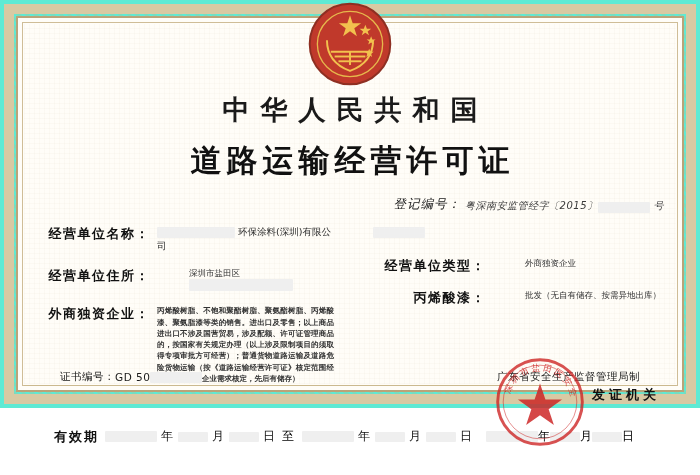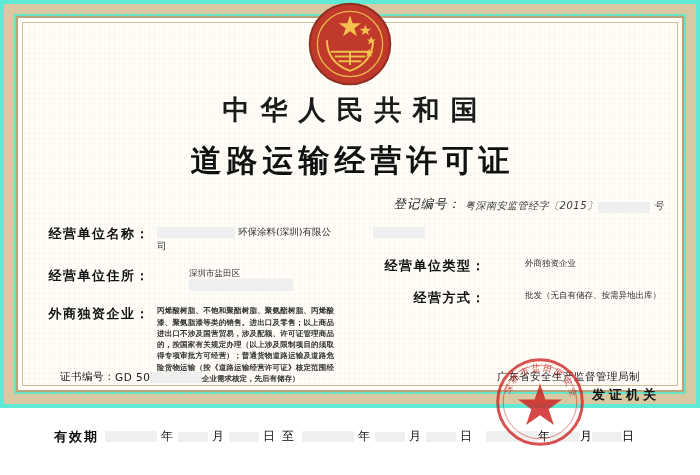--- a/index.html
+++ b/index.html
@@ -336,21 +336,21 @@
             <span class="redact md"></span>
           </div>
         </div>
 
         <div class="field">
           <div class="field-label">经营单位类型：</div>
           <div class="field-value small">外商独资企业</div>
         </div>
 
         <div class="field">
-          <div class="field-label">经营方式：</div>
+          <div class="field-label">丙烯酸漆：</div>
           <div class="field-value small">批发（无自有储存、按需异地出库）</div>
         </div>
 
       </div>
     </div>
 
     <svg class="seal" viewBox="0 0 100 100">
       <circle cx="50" cy="50" r="46" fill="none" stroke="#cc2222" stroke-width="3.2" opacity="0.85"></circle>
       <circle cx="50" cy="50" r="40" fill="none" stroke="#cc2222" stroke-width="1" opacity="0.6"></circle>
       <polygon points="50,30 55.9,47.2 74,47.2 59.4,57.8 65.1,75 50,64.4 34.9,75 40.6,57.8 26,47.2 44.1,47.2" fill="#cc2222" opacity="0.9"></polygon>

